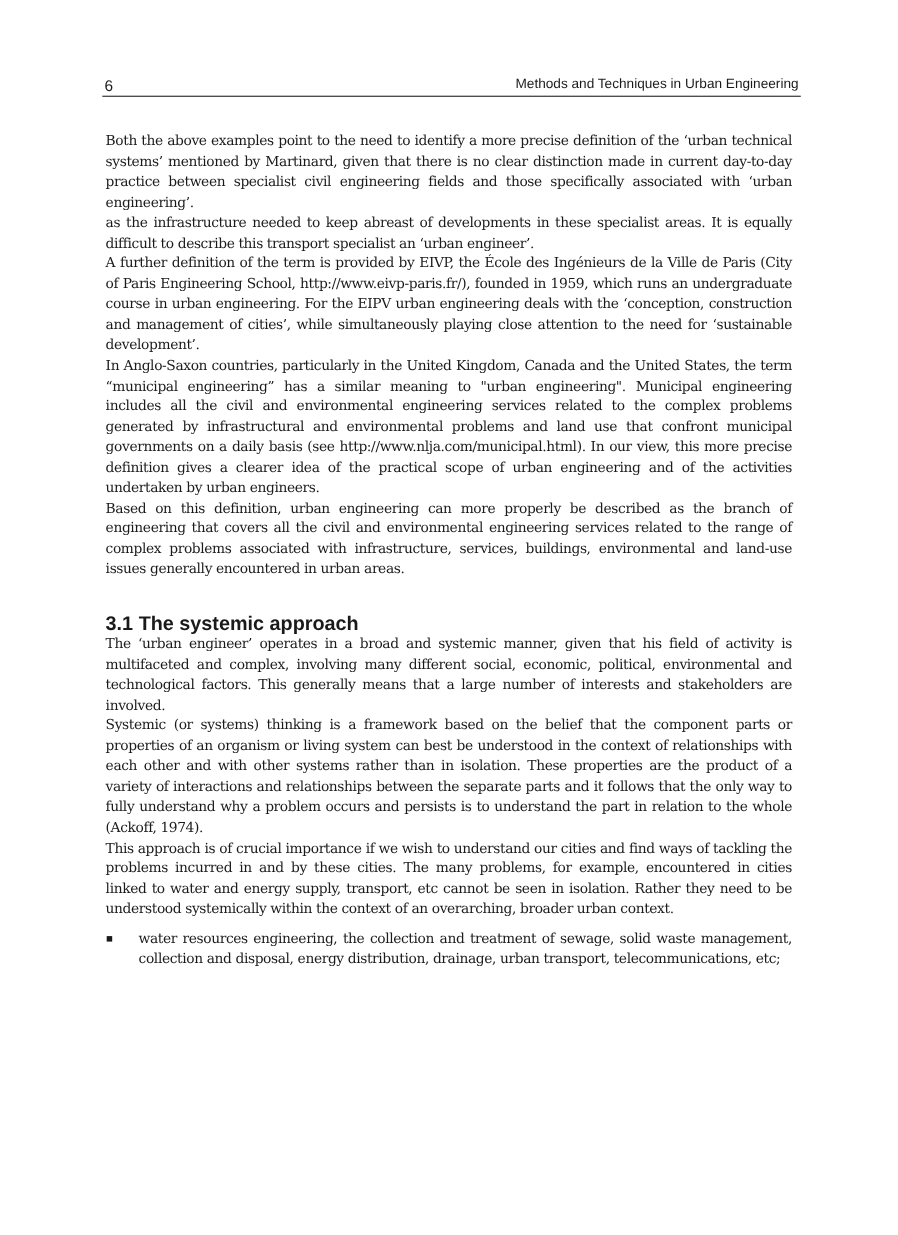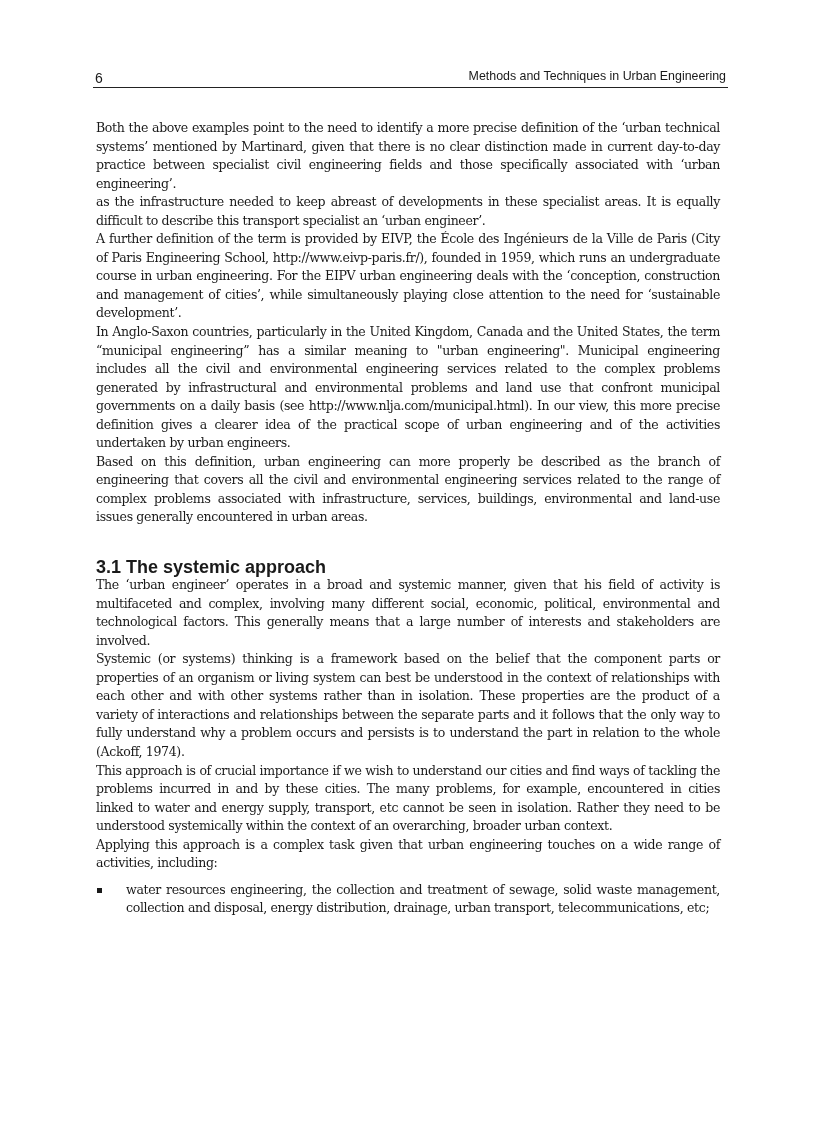--- a/index.html
+++ b/index.html
@@ -43,21 +43,20 @@
     <p>as the infrastructure needed to keep abreast of developments in these specialist areas. It is equally difficult to describe this transport specialist an ‘urban engineer’.</p>
     <p>A further definition of the term is provided by EIVP, the École des Ingénieurs de la Ville de Paris (City of Paris Engineering School, http://www.eivp-paris.fr/), founded in 1959, which runs an undergraduate course in urban engineering.  For the EIPV urban engineering deals with the ‘conception, construction and management of cities’, while simultaneously playing close attention to the need for ‘sustainable development’.</p>
     <p>In Anglo-Saxon countries, particularly in the United Kingdom, Canada and the United States, the term “municipal engineering” has a similar meaning to "urban engineering". Municipal engineering includes all the civil and environmental engineering services related to the complex problems generated by infrastructural and environmental problems and land use that confront municipal governments on a daily basis (see http://www.nlja.com/municipal.html). In our view, this more precise definition gives a clearer idea of the practical scope of urban engineering and of the activities undertaken by urban engineers.</p>
     <p>Based on this definition, urban engineering can more properly be described as the branch of engineering that covers all the civil and environmental engineering services related to the range of complex problems associated with infrastructure, services, buildings, environmental and land-use issues generally encountered in urban areas.</p>
 
     <div class="section-heading">3.1 The systemic approach</div>
 
     <p>The ‘urban engineer’ operates in a broad and systemic manner, given that his field of activity is multifaceted and complex, involving many different social, economic, political, environmental and technological factors. This generally means that a large number of interests and stakeholders are involved.</p>
     <p>Systemic (or systems) thinking is a framework based on the belief that the component parts or properties of an organism or living system can best be understood in the context of relationships with each other and with other systems rather than in isolation. These properties are the product of a variety of interactions and relationships between the separate parts and it follows that the only way to fully understand why a problem occurs and persists is to understand the part in relation to the whole (Ackoff, 1974).</p>
     <p>This approach is of crucial importance if we wish to understand our cities and find ways of tackling the problems incurred in and by these cities. The many problems, for example, encountered in cities linked to water and energy supply, transport, etc cannot be seen in isolation. Rather they need to be understood systemically within the context of an overarching, broader urban context.</p>
-    <p>Applying this approach is a complex task given that urban engineering touches on a wide range of activities, including:</p>
 
     <ul class="bullets">
       <li>
         <span class="bullet"></span>
         <span>water resources engineering, the collection and treatment of sewage, solid waste management, collection and disposal, energy distribution, drainage, urban transport, telecommunications, etc;</span>
       </li>
     </ul>
   </div>
 
 </div>

